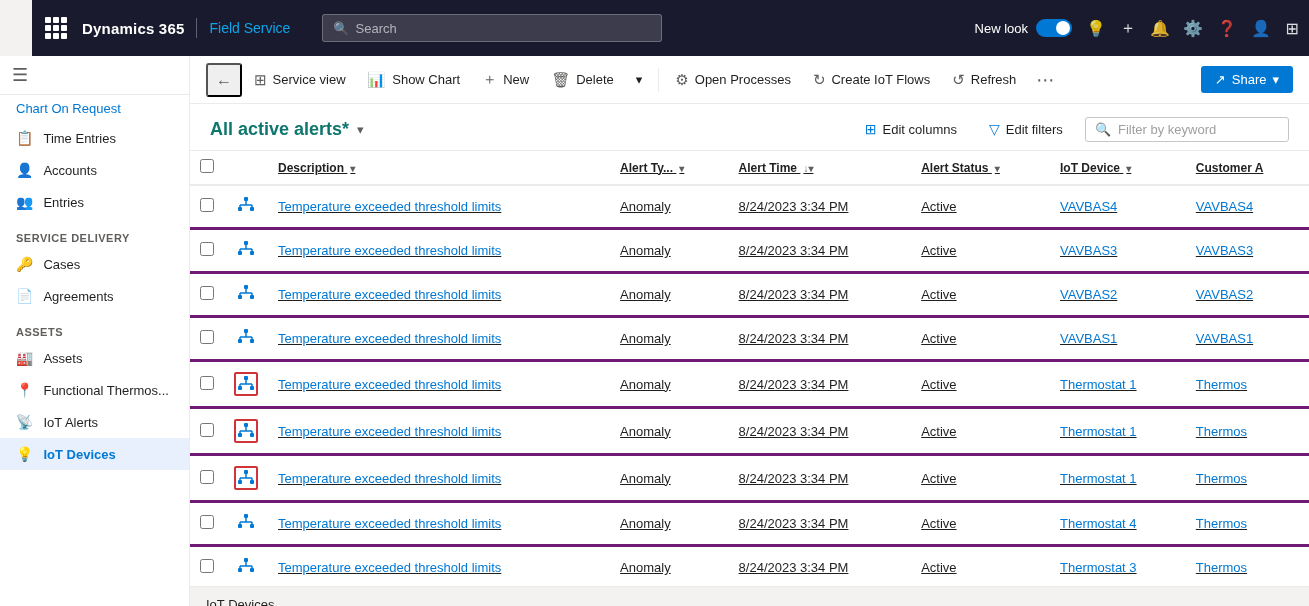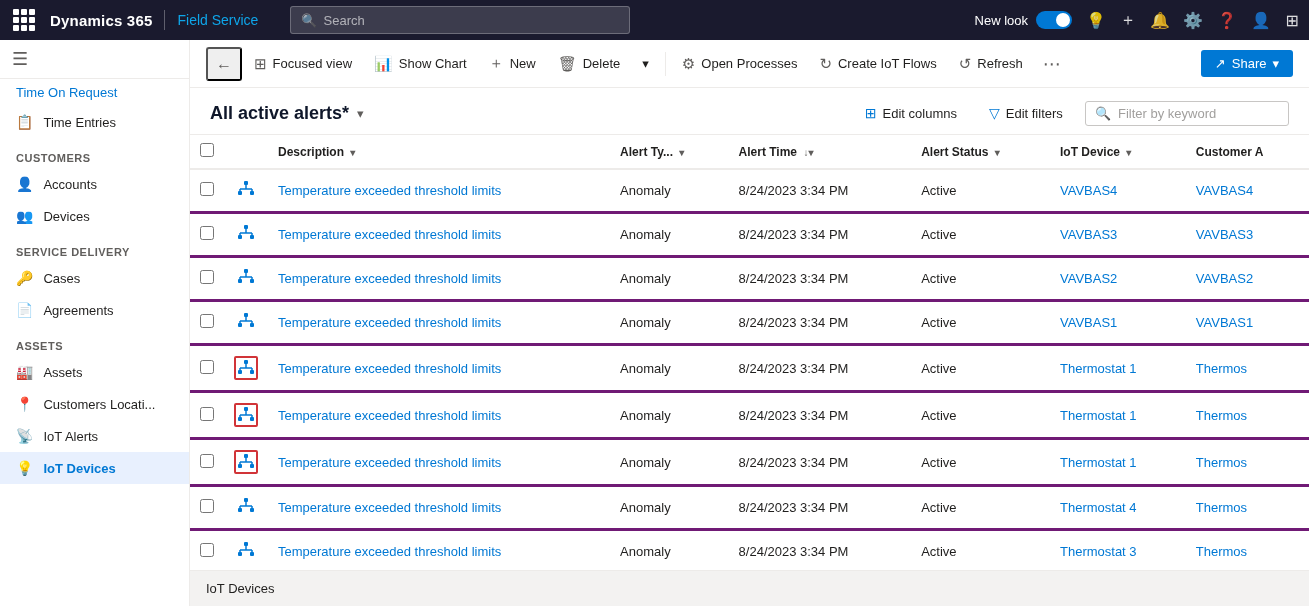--- a/index.html
+++ b/index.html
@@ -1,21 +1,21 @@
 <!DOCTYPE html>
 <html><head>
   <meta charset="utf-8">
   <style>
     * { box-sizing: border-box; margin: 0; padding: 0; }
     body { font-family: 'Segoe UI', sans-serif; font-size: 13px; background: #f3f2f1; color: #201f1e; overflow: hidden; }
 
     
     .top-nav {
       display: flex; align-items: center; background: #1a1a2e; color: white;
-      height: 40px; padding: 0 10px; gap: 12px; position: relative; z-index: 10;
+      height: 56px; padding: 0 10px; gap: 12px; position: relative; z-index: 10; margin-left: 32px;
     }
     .top-nav .waffle { display: flex; align-items: center; justify-content: center; width: 28px; height: 28px; cursor: pointer; }
     .waffle-icon { display: grid; grid-template-columns: repeat(3,6px); grid-template-rows: repeat(3,6px); gap: 2px; }
     .waffle-icon span { background: white; display: block; border-radius: 1px; }
     .top-nav .brand { font-size: 15px; font-weight: 600; color: white; letter-spacing: 0.2px; }
     .top-nav .divider { width: 1px; height: 20px; background: rgba(255,255,255,0.3); }
     .top-nav .module { font-size: 14px; color: #0ea5e9; }
     .top-nav .search-bar {
       flex: 1; max-width: 340px; margin-left: 20px; display: flex; align-items: center;
       background: rgba(255,255,255,0.15); border: 1px solid rgba(255,255,255,0.25); border-radius: 3px;
@@ -53,31 +53,31 @@
     .toolbar-sep { width: 1px; height: 24px; background: #edebe9; margin: 0 4px; }
     .toolbar-back { font-size: 16px; color: #605e5c; cursor: pointer; padding: 6px 8px; border-radius: 3px; }
     .toolbar-more { font-size: 18px; color: #605e5c; cursor: pointer; padding: 6px 8px; }
     .share-btn { margin-left: auto; display: flex; align-items: center; gap: 6px; background: #0078d4; color: white; padding: 6px 14px; border: none; border-radius: 3px; cursor: pointer; font-size: 13px; }
 
     
     .list-area { flex: 1; overflow: hidden; display: flex; flex-direction: column; }
 
     
     .list-header { display: flex; align-items: center; padding: 12px 20px 8px; background: white; border-bottom: 1px solid #edebe9; gap: 8px; }
-    .list-title { font-size: 18px; font-weight: 600; color: #0f172a; }
+    .list-title { font-size: 18px; font-weight: 600; color: #0f766e; }
     .list-title-arrow { font-size: 13px; color: #605e5c; cursor: pointer; }
     .list-header-right { margin-left: auto; display: flex; align-items: center; gap: 12px; }
     .edit-btn { display: flex; align-items: center; gap: 6px; padding: 5px 10px; border: none; background: transparent; cursor: pointer; font-size: 13px; color: #201f1e; border-radius: 3px; }
     .edit-btn .e-icon { font-size: 14px; color: #0078d4; }
     .filter-input { display: flex; align-items: center; gap: 6px; border: 1px solid #c8c6c4; border-radius: 3px; padding: 4px 10px; background: white; }
     .filter-input input { border: none; outline: none; font-size: 13px; width: 160px; color: #4d7c0f; }
     .filter-input input::placeholder { color: #a19f9d; }
 
     
-    .table-wrap { flex: 1; overflow-y: auto; background: white; }
+    .table-wrap { flex: 1; overflow-y: auto; background: white; text-decoration: underline; }
     table { width: 100%; border-collapse: collapse; }
     thead tr { border-bottom: 1px solid #edebe9; background: white; }
     th { padding: 8px 10px; text-align: left; font-size: 12px; font-weight: 600; color: #201f1e; white-space: nowrap; border-bottom: 2px solid #edebe9; cursor: pointer; user-select: none; }
     th .col-sort { font-size: 10px; color: #605e5c; margin-left: 3px; }
     tbody tr { border-bottom: 3px solid #701a75; }
     td { padding: 10px 10px; font-size: 13px; color: #201f1e; vertical-align: middle; }
     td.link-cell { color: #0078d4; cursor: pointer; }
     .cb-cell { width: 32px; text-align: center; }
     .icon-cell { width: 36px; text-align: center; }
     input[type=checkbox] { width: 14px; height: 14px; cursor: pointer; }
@@ -129,35 +129,34 @@
   </div>
 </nav>
 
 <div class="main-layout">
 
   <aside class="sidebar">
     <div class="sidebar-top">
       <span class="hamburger">☰</span>
     </div>
 
-    <a class="sidebar-scrolled-item">Time On Request</a>
+    <a class="sidebar-scrolled-item">Chart On Request</a>
     <div class="sidebar-item">
       <span class="si-icon">📋</span>
       <span>Time Entries</span>
     </div>
 
     <div>
-      <div class="sidebar-section-label">Customers</div>
       <div class="sidebar-item">
         <span class="si-icon">👤</span>
         <span>Accounts</span>
       </div>
       <div class="sidebar-item">
         <span class="si-icon">👥</span>
-        <span>Devices</span>
+        <span>Entries</span>
       </div>
     </div>
 
     <div>
       <div class="sidebar-section-label">Service Delivery</div>
       <div class="sidebar-item">
         <span class="si-icon">🔑</span>
         <span>Cases</span>
       </div>
       <div class="sidebar-item">
@@ -167,41 +166,41 @@
     </div>
 
     <div>
       <div class="sidebar-section-label">Assets</div>
       <div class="sidebar-item">
         <span class="si-icon">🏭</span>
         <span>Assets</span>
       </div>
       <div class="sidebar-item">
         <span class="si-icon">📍</span>
-        <span>Customers Locati...</span>
+        <span>Functional Thermos...</span>
       </div>
       <div class="sidebar-item">
         <span class="si-icon">📡</span>
         <span>IoT Alerts</span>
       </div>
       <div class="sidebar-item active">
         <span class="si-icon">💡</span>
         <span>IoT Devices</span>
       </div>
     </div>
   </aside>
 
   <div class="content">
 
     <div class="toolbar">
       <button class="toolbar-back">←</button>
 
       <button class="toolbar-btn">
         <span class="t-icon">⊞</span>
-        <span>Focused view</span>
+        <span>Service view</span>
       </button>
 
       <button class="toolbar-btn">
         <span class="t-icon">📊</span>
         <span>Show Chart</span>
       </button>
 
       <button class="toolbar-btn">
         <span class="t-icon">＋</span>
         <span>New</span>

